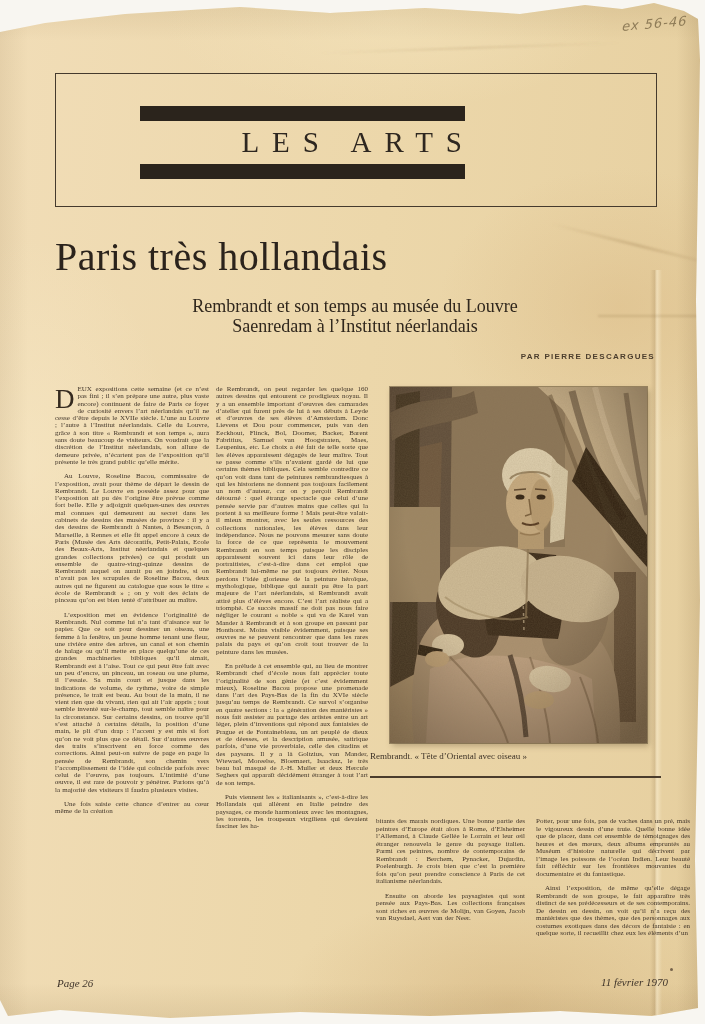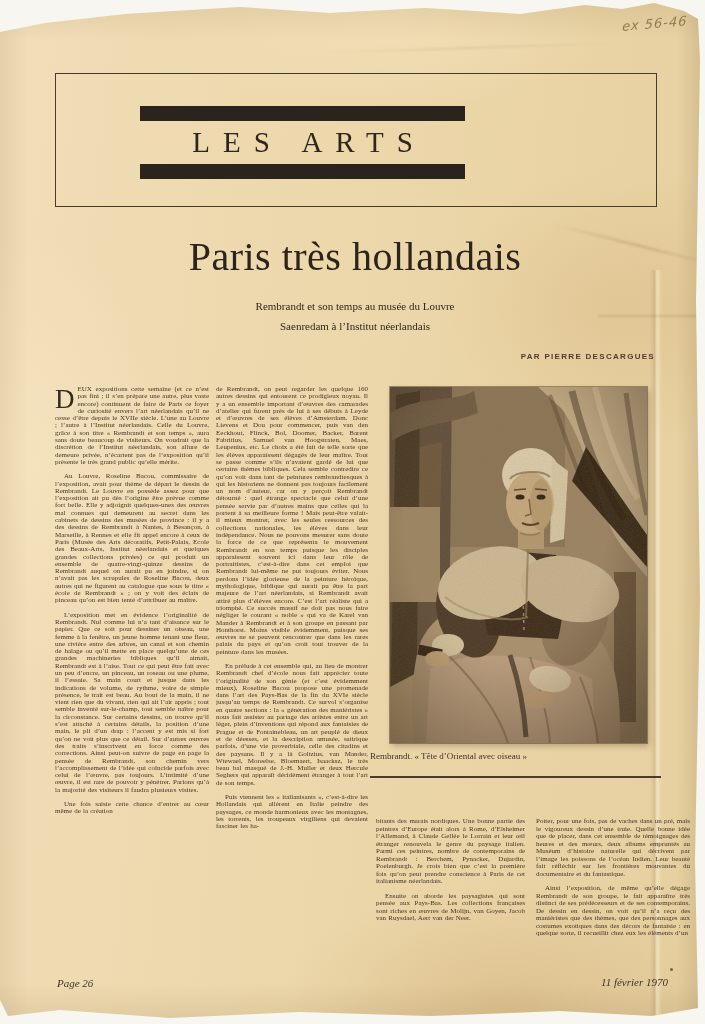--- a/index.html
+++ b/index.html
@@ -41,28 +41,28 @@
     font-family:"DejaVu Sans", sans-serif; font-style:italic; font-size:13px;
     letter-spacing:1px; color:#8f7c58; }
 
   
   .frame { position:absolute; left:55px; top:73px; width:600px; height:132px;
     border:1.5px solid #453a2d; }
   .bar { position:absolute; left:140px; width:325px; height:15px; background:#2b241c; }
   .bar-top { top:106px; }
   .bar-bottom { top:164px; }
   .banner-title { position:absolute; left:130px; top:121px; width:345px; height:42px;
-    text-align:center; font-size:29px; line-height:42px; letter-spacing:13px;
+    text-align:right; font-size:29px; line-height:42px; letter-spacing:13px;
     color:#2e2720; text-indent:13px; }
 
   
-  .headline { position:absolute; left:55px; top:233px; width:600px; text-align:center;
+  .headline { position:absolute; left:55px; top:233px; width:600px; text-align:left;
     font-size:40px; color:#2b231c; letter-spacing:.5px; }
   .subhead { position:absolute; left:55px; top:296px; width:600px; text-align:center;
-    font-size:11px; line-height:20px; color:#30271d; }
+    font-size:18px; line-height:20px; color:#30271d; }
   .byline { position:absolute; left:55px; top:352px; width:600px; text-align:right;
     font-family:"Liberation Sans", sans-serif; font-weight:bold; font-size:8px;
     letter-spacing:1.3px; color:#4c3e2d; }
 
   
   .col { position:absolute; top:386px; height:578px; overflow:hidden;
     font-size:7px; line-height:7.3px; text-align:justify; color:#41352a;
     word-spacing:.4px; }
   .col1 { left:55px;  width:154px; }
   .col2 { left:216px; width:152px; }

